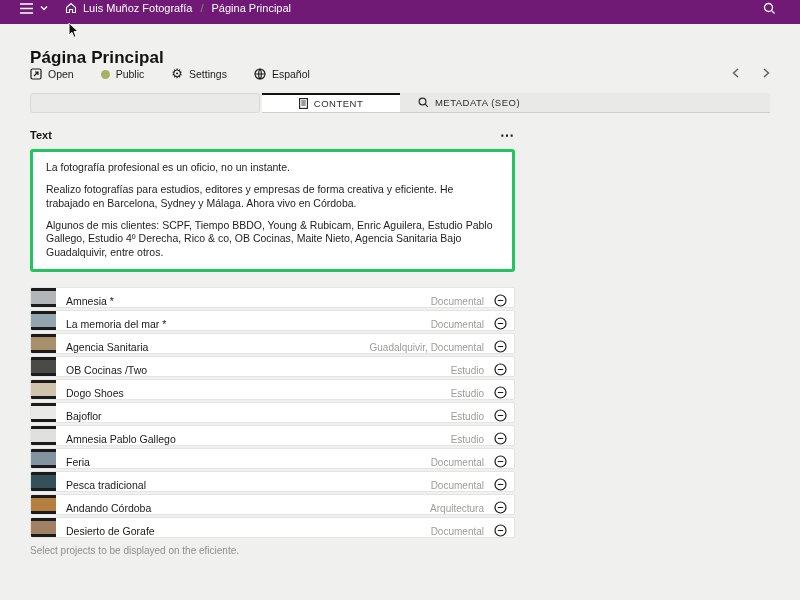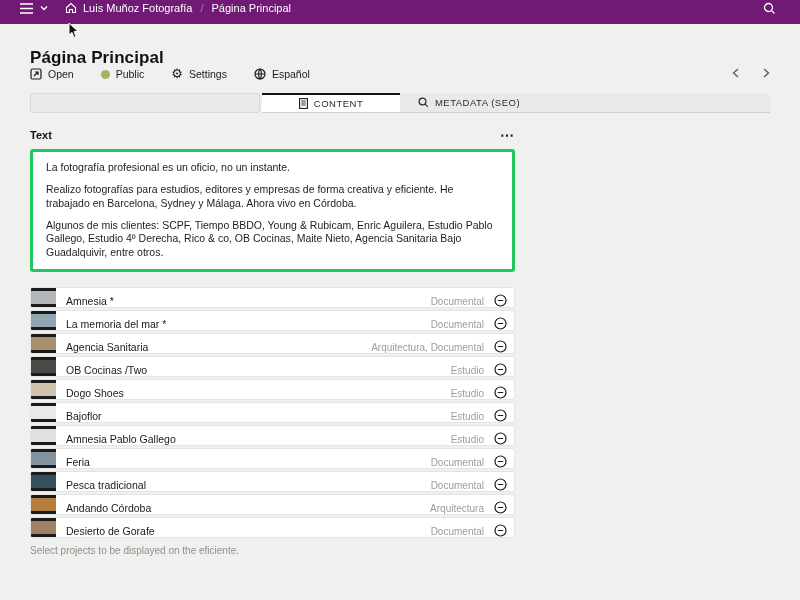--- a/index.html
+++ b/index.html
@@ -223,21 +223,21 @@
             <svg width="13" height="13" viewBox="0 0 13 13">
               <circle cx="6.5" cy="6.5" r="5.5" stroke="#1a1a1a" stroke-width="1.2" fill="none"></circle>
               <path d="M3.8 6.5h5.4" stroke="#1a1a1a" stroke-width="1.2"></path>
             </svg>
           </span>
         </div>
 
         <div class="project-row">
           <span class="thumb" style="--thumb: #a8906c;"></span>
           <span class="project-title">Agencia Sanitaria</span>
-          <span class="project-category">Arquitectura, Documental</span>
+          <span class="project-category">Guadalquivir, Documental</span>
           <span class="remove-btn">
             <svg width="13" height="13" viewBox="0 0 13 13">
               <circle cx="6.5" cy="6.5" r="5.5" stroke="#1a1a1a" stroke-width="1.2" fill="none"></circle>
               <path d="M3.8 6.5h5.4" stroke="#1a1a1a" stroke-width="1.2"></path>
             </svg>
           </span>
         </div>
 
         <div class="project-row">
           <span class="thumb" style="--thumb: #4a4a46;"></span>

